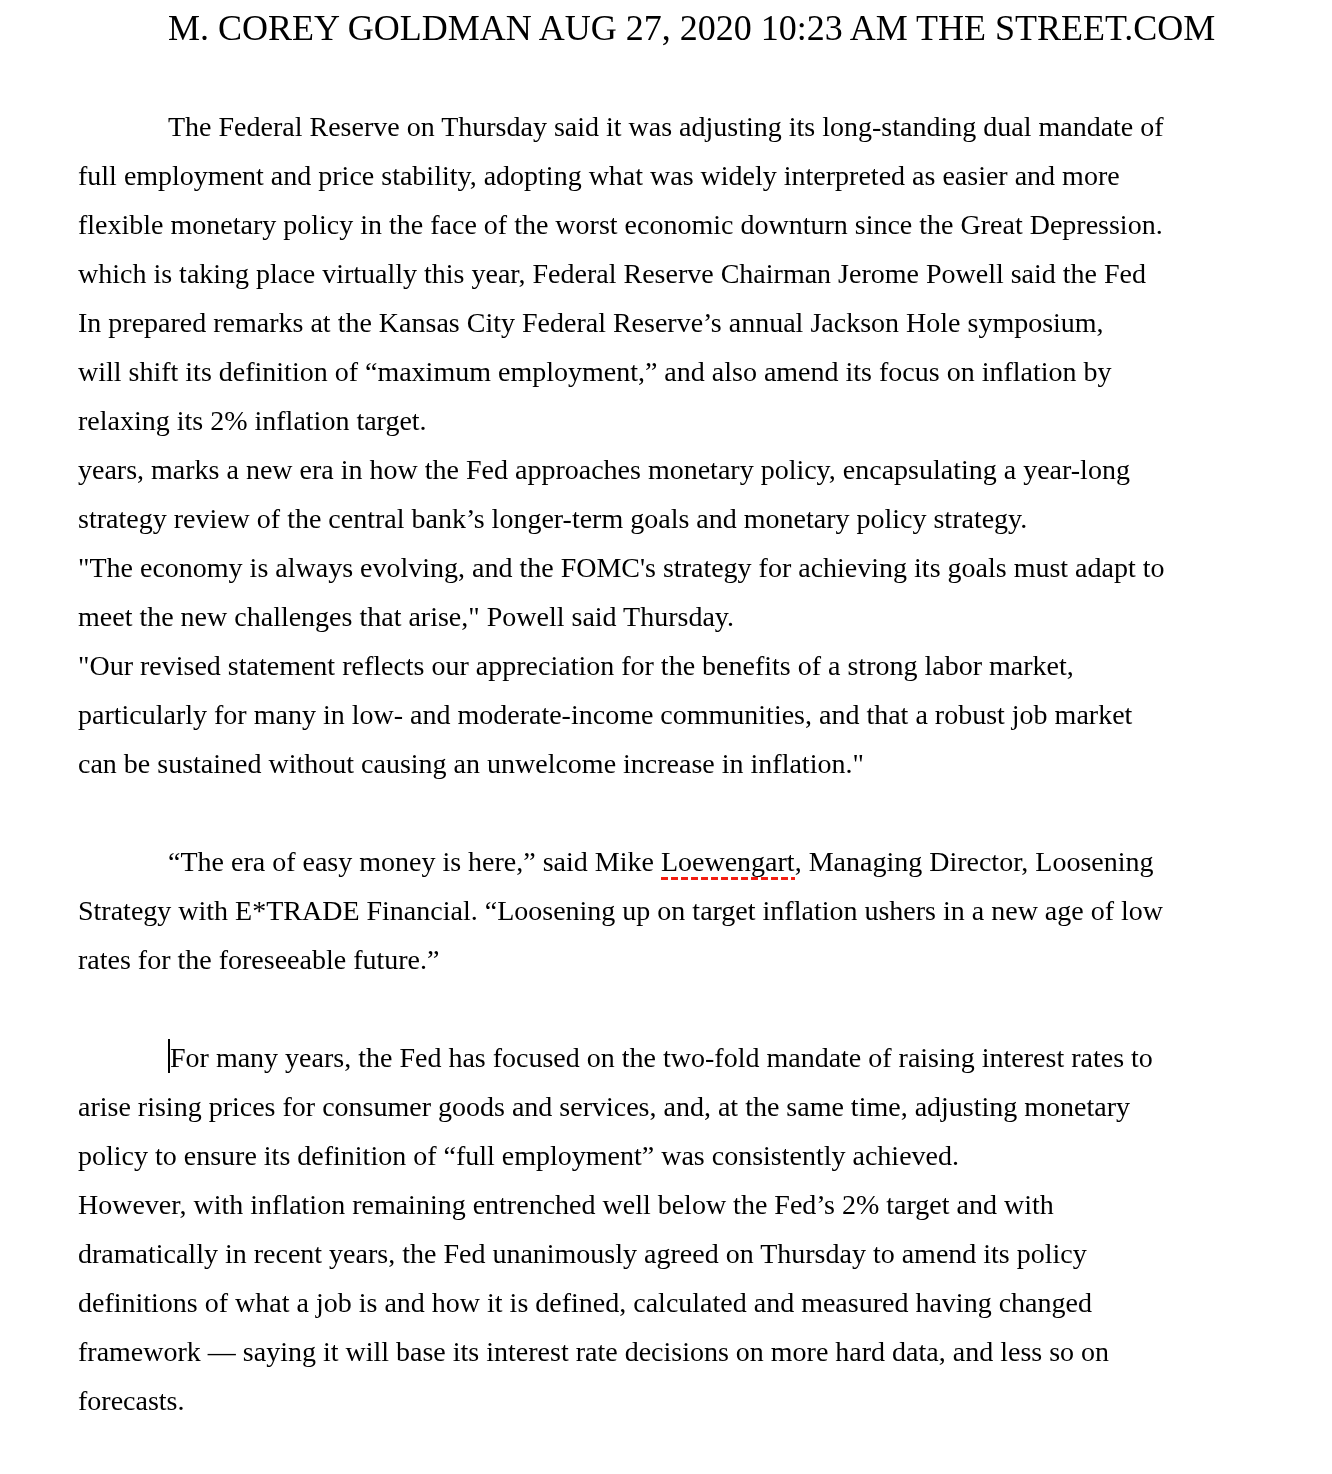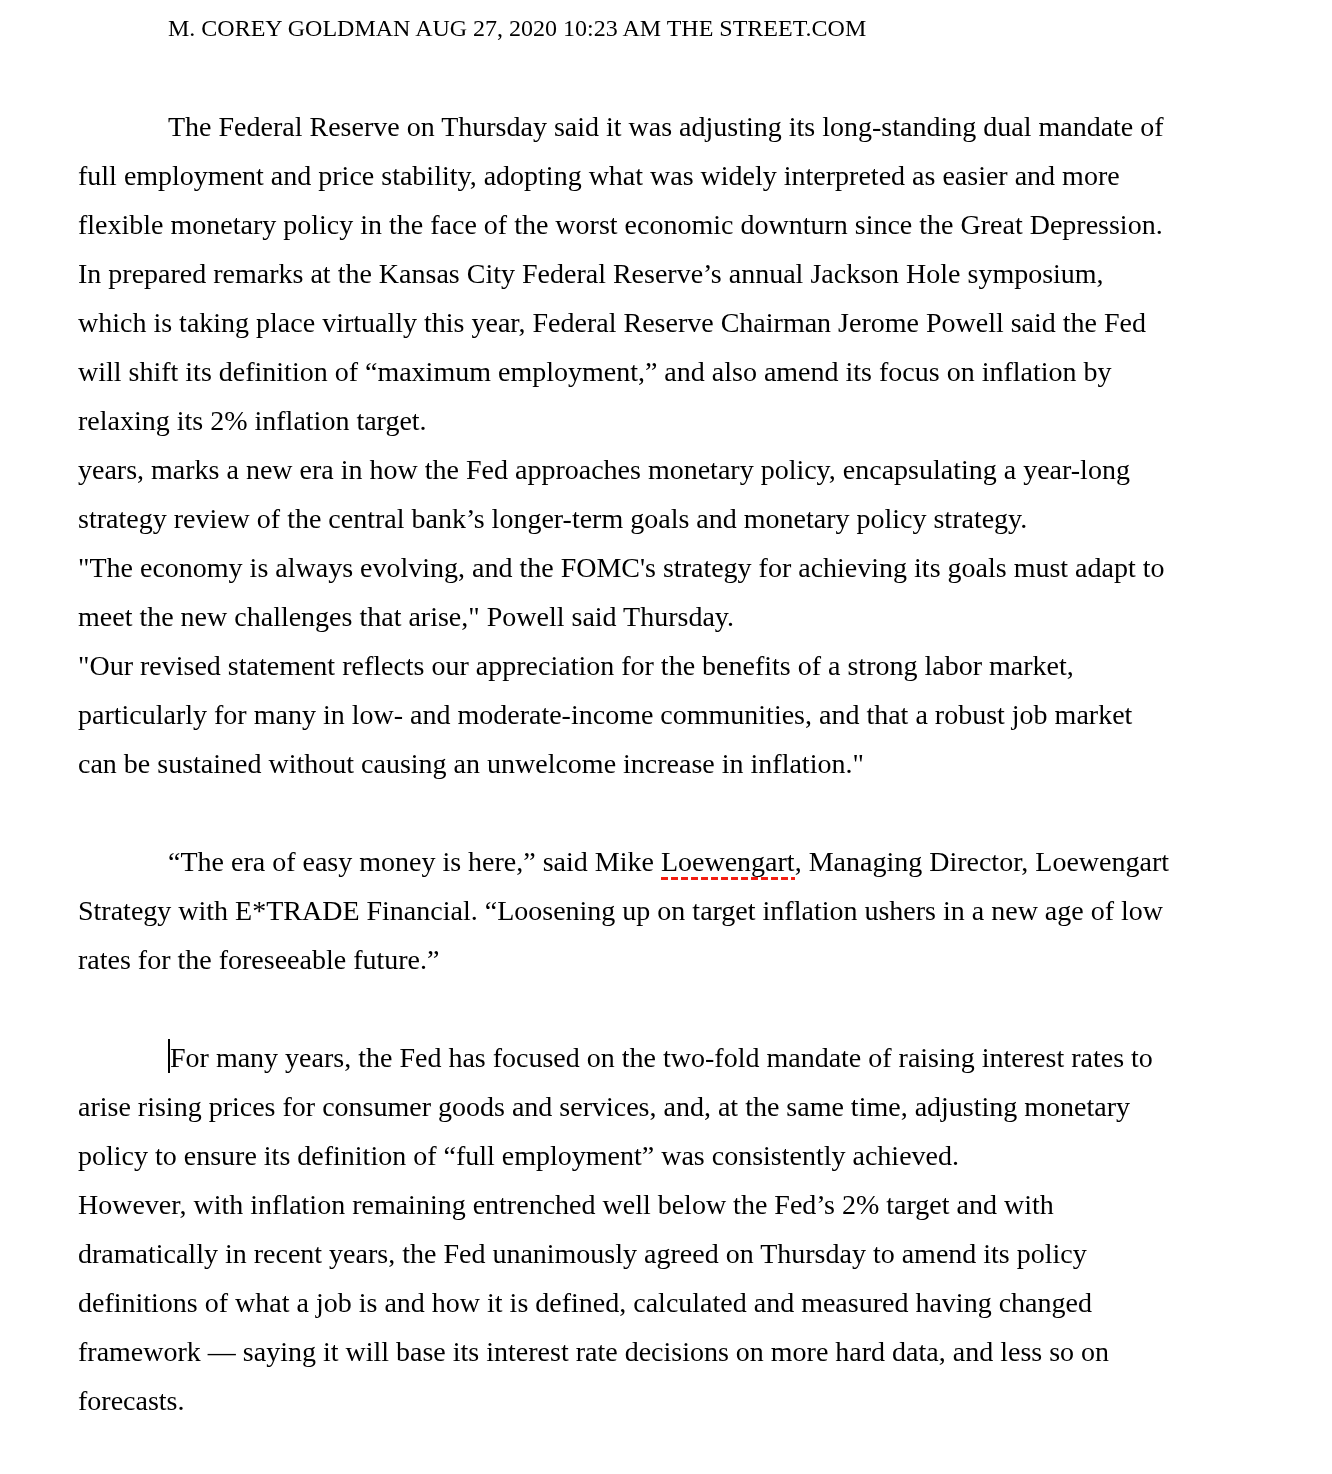--- a/index.html
+++ b/index.html
@@ -25,21 +25,21 @@
   }
   .line.indent {
     padding-left: 90px;
   }
   .line.blank {
     
   }
   .byline {
     height: 49px;
     line-height: 49px;
-    font-size: 24px;
+    font-size: 36px;
     white-space: pre;
     padding-left: 90px;
   }
   .misspelled {
     background-image: repeating-linear-gradient(to right, #f31e12 0, #f31e12 7px, transparent 7px, transparent 10px);
     background-repeat: repeat-x;
     background-position: 0 100%;
     background-size: 10px 3px;
     padding-bottom: 3px;
     font-family: Liberation Serif, serif;
@@ -58,22 +58,22 @@
 
 <div class="page">
 
   <div class="byline">M. COREY GOLDMAN AUG 27, 2020 10:23 AM THE STREET.COM</div>
   <div class="line blank"></div>
 
   <div>
     <div class="line indent">The Federal Reserve on Thursday said it was adjusting its long-standing dual mandate of</div>
     <div class="line">full employment and price stability, adopting what was widely interpreted as easier and more</div>
     <div class="line">flexible monetary policy in the face of the worst economic downturn since the Great Depression.</div>
+    <div class="line">which is taking place virtually this year, Federal Reserve Chairman Jerome Powell said the Fed</div>
     <div class="line">In prepared remarks at the Kansas City Federal Reserve’s annual Jackson Hole symposium,</div>
-    <div class="line">which is taking place virtually this year, Federal Reserve Chairman Jerome Powell said the Fed</div>
     <div class="line">will shift its definition of “maximum employment,” and also amend its focus on inflation by</div>
     <div class="line">relaxing its 2% inflation target.</div>
   </div>
 
   <div>
     <div class="line">years, marks a new era in how the Fed approaches monetary policy, encapsulating a year-long</div>
     <div class="line">strategy review of the central bank’s longer-term goals and monetary policy strategy.</div>
   </div>
 
   <div>
@@ -83,21 +83,21 @@
 
   <div>
     <div class="line">"Our revised statement reflects our appreciation for the benefits of a strong labor market,</div>
     <div class="line">particularly for many in low- and moderate-income communities, and that a robust job market</div>
     <div class="line">can be sustained without causing an unwelcome increase in inflation."</div>
   </div>
 
   <div class="line blank"></div>
 
   <div>
-    <div class="line indent"><span>“The era of easy money is here,” said Mike </span><span class="misspelled">Loewengart</span><span>, Managing Director, Loewengart</span></div>
+    <div class="line indent"><span>“The era of easy money is here,” said Mike </span><span class="misspelled">Loewengart</span><span>, Managing Director, Loosening</span></div>
     <div class="line">Strategy with E*TRADE Financial. “Loosening up on target inflation ushers in a new age of low</div>
     <div class="line">rates for the foreseeable future.”</div>
   </div>
 
   <div class="line blank"></div>
 
   <div>
     <div class="line indent"><span class="text-caret"></span><span>For many years, the Fed has focused on the two-fold mandate of raising interest rates to</span></div>
     <div class="line">arise rising prices for consumer goods and services, and, at the same time, adjusting monetary</div>
     <div class="line">policy to ensure its definition of “full employment” was consistently achieved.</div>

